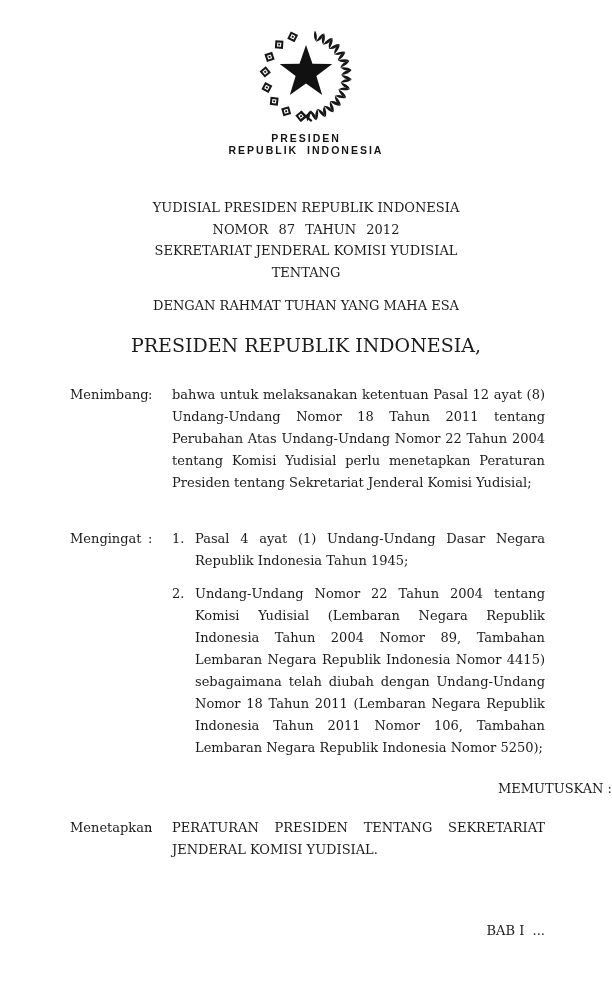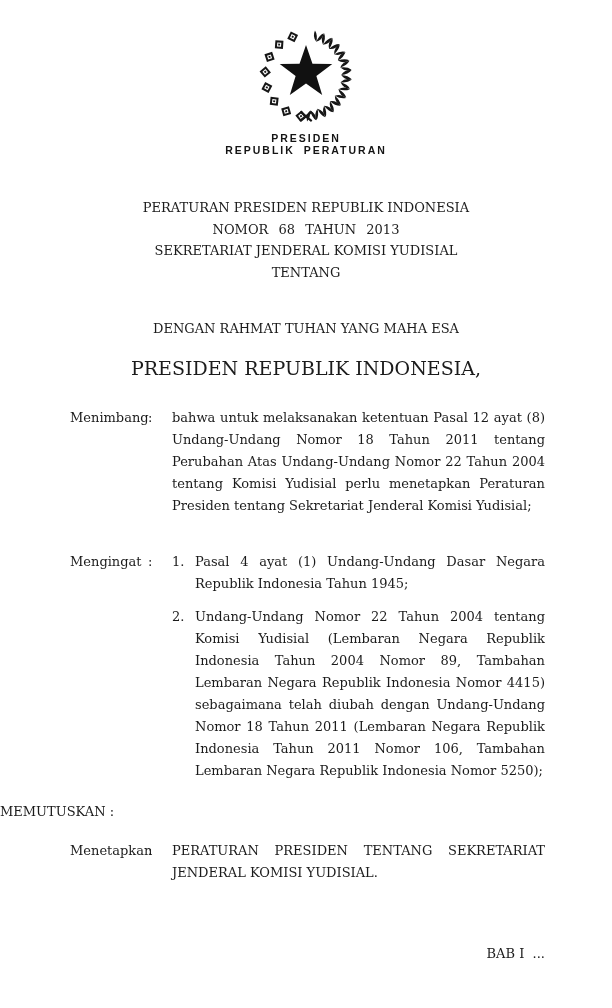--- a/index.html
+++ b/index.html
@@ -20,38 +20,38 @@
     font-size:10.5px;
     letter-spacing:2px;
     line-height:12px;
     color:#141414;
   }
   .lh-text .wide { word-spacing:4px; }
 
   .title-block { margin-top:41px; text-align:center; font-size:13px; line-height:21.5px; }
   .nomor { word-spacing:6px; }
 
-  .invocation { margin-top:38px; text-align:center; font-size:13px; }
+  .invocation { margin-top:15px; text-align:center; font-size:13px; }
   .issuer     { margin-top:21px; text-align:center; font-size:19px; }
 
   .content { margin:28px 67px 0 70px; font-size:13px; line-height:22px; }
   .content.second { margin-top:21px; }
 
   .row { display:flex; align-items:flex-start; }
   .rlabel { width:78px; flex-shrink:0; }
   .rcolon { width:24px; flex-shrink:0; }
   .rbody  { flex:1; text-align:justify; }
 
   .mt  { margin-top:34px; }
   .li  { display:flex; }
   .li .num  { width:23px; flex-shrink:0; }
   .li .itxt { flex:1; text-align:justify; }
   .mt2 { margin-top:11px; }
 
-  .decide { margin-top:22px; text-align:left; font-size:13px; }
+  .decide { margin-top:22px; text-align:right; font-size:13px; }
   .continuation { margin-top:59px; text-align:right; font-size:13px; }
 </style>
 </head>
 <body>
 
 <div class="page">
 
   <div class="letterhead">
     <svg class="emblem" width="118" height="99" viewBox="0 0 124 104" aria-hidden="true">
       <defs>
@@ -91,27 +91,27 @@
         <use href="#grain" transform="rotate(-49 62 52)"></use>
         <use href="#grain" transform="rotate(-61 62 52)"></use>
         <use href="#grain" transform="rotate(-73 62 52)"></use>
       </g>
 
       <path d="M56,90 L68,100 M68,90 L56,100" stroke="#161616" stroke-width="2.2" fill="none"></path>
     </svg>
 
     <div class="lh-text">
       <div>PRESIDEN</div>
-      <div class="wide">REPUBLIK PERATURAN</div>
+      <div class="wide">REPUBLIK INDONESIA</div>
     </div>
   </div>
 
   <div class="title-block">
-    <div>PERATURAN PRESIDEN REPUBLIK INDONESIA</div>
-    <div class="nomor">NOMOR 68 TAHUN 2013</div>
+    <div>YUDISIAL PRESIDEN REPUBLIK INDONESIA</div>
+    <div class="nomor">NOMOR 87 TAHUN 2012</div>
     <div>SEKRETARIAT JENDERAL KOMISI YUDISIAL</div>
     <div>TENTANG</div>
   </div>
 
   <div class="invocation">DENGAN RAHMAT TUHAN YANG MAHA ESA</div>
   <div class="issuer">PRESIDEN REPUBLIK INDONESIA,</div>
 
   <div class="content">
     <div class="row">
       <div class="rlabel">Menimbang</div>

